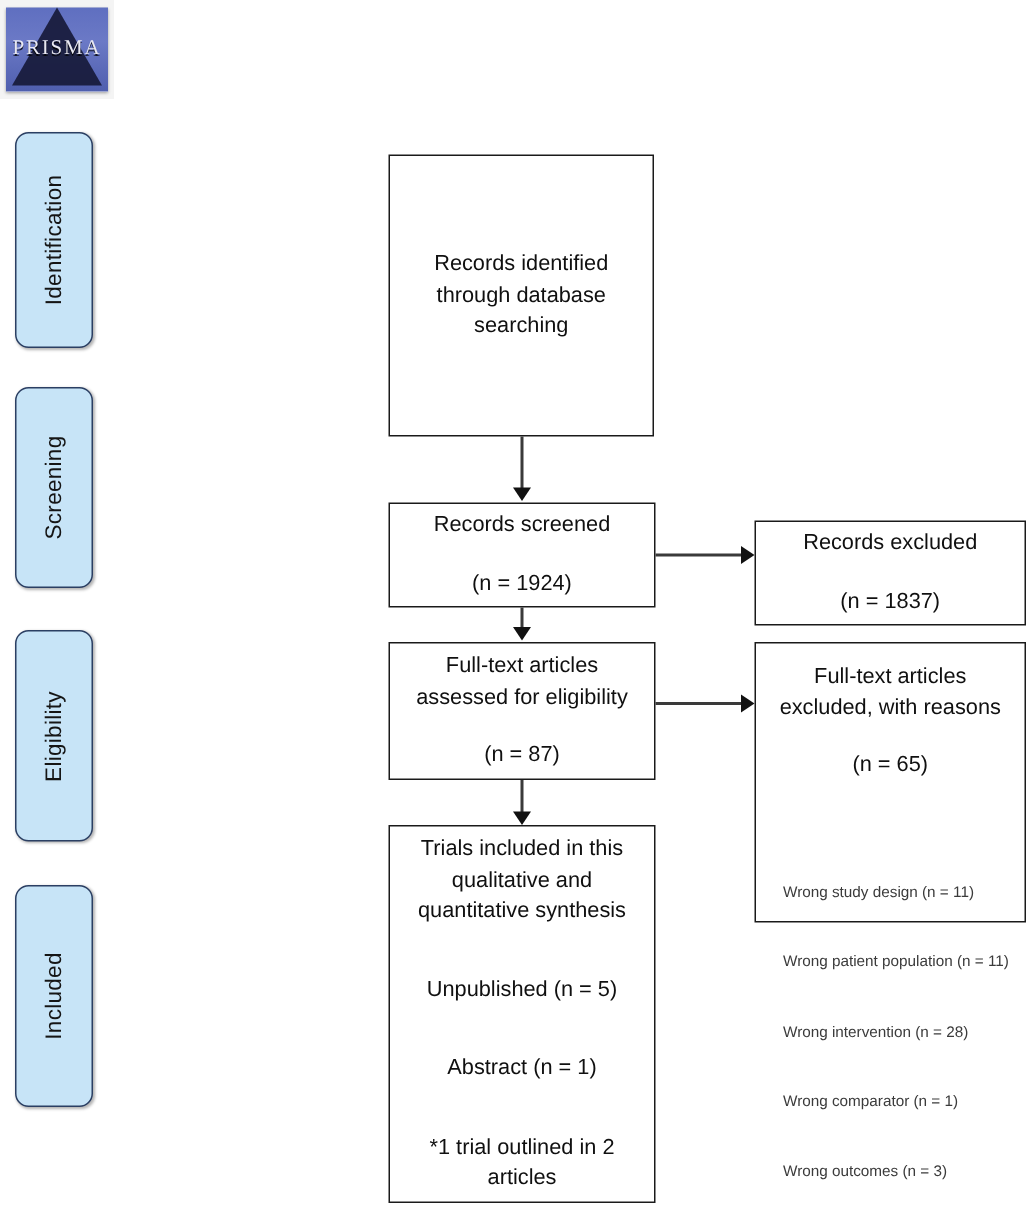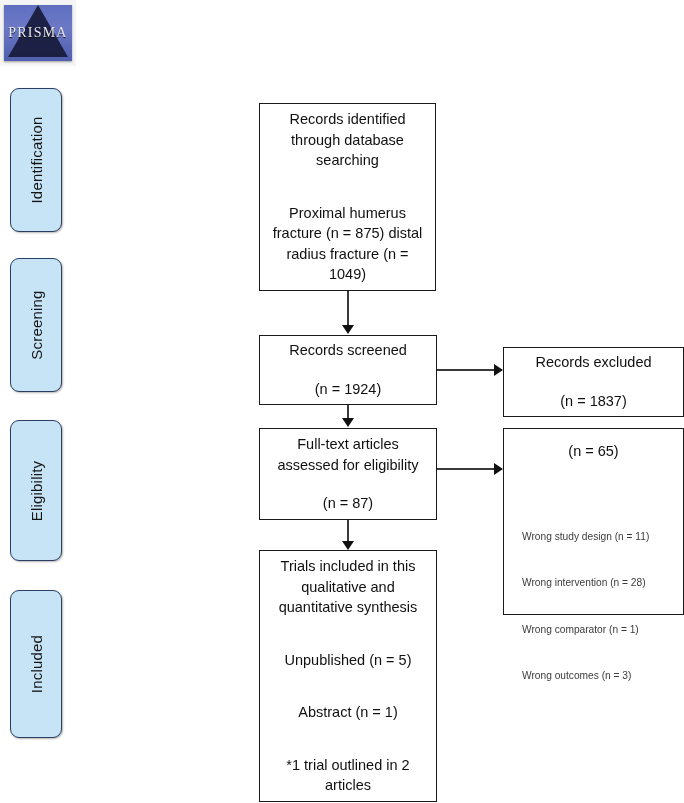--- a/index.html
+++ b/index.html
@@ -182,42 +182,43 @@
   </div>
   <div class="stage" id="stage-eligibility">
     <span class="stage-label">Eligibility</span>
   </div>
   <div class="stage" id="stage-included">
     <span class="stage-label">Included</span>
   </div>
 
   <div class="box" id="box-identified">
     <p class="para">Records identified through database searching</p>
-    <p class="para">Proximal humerus fracture (n = 875) distal radius fracture (n = 1049)</p>
   </div>
 
   <div class="box" id="box-screened">
     <p class="para">Records screened</p>
     <p class="para" style="margin-top:0">(n =  1924)</p>
   </div>
 
   <div class="box" id="box-excluded">
     <p class="para">Records excluded</p>
     <p class="para" style="margin-top:0">(n =  1837)</p>
   </div>
 
   <div class="box" id="box-fulltext">
     <p class="para">Full-text articles assessed for eligibility</p>
     <p class="para" style="margin-top:0">(n = 87)</p>
   </div>
 
   <div class="box" id="box-fulltext-exc">
+    <p class="para">Full-text articles excluded, with reasons</p>
     <p class="para" style="margin-top:0">(n = 65)</p>
     <div id="reasons">
       <div>Wrong study design (n = 11)</div>
+      <div>Wrong patient population (n = 11)</div>
       <div>Wrong intervention (n = 28)</div>
       <div>Wrong comparator (n = 1)</div>
       <div>Wrong outcomes (n = 3)</div>
     </div>
   </div>
 
   <div class="box" id="box-included">
     <p class="para">Trials included in this qualitative and quantitative synthesis</p>
     <p class="para">Unpublished (n = 5)</p>
     <p class="para">Abstract (n = 1)</p>

